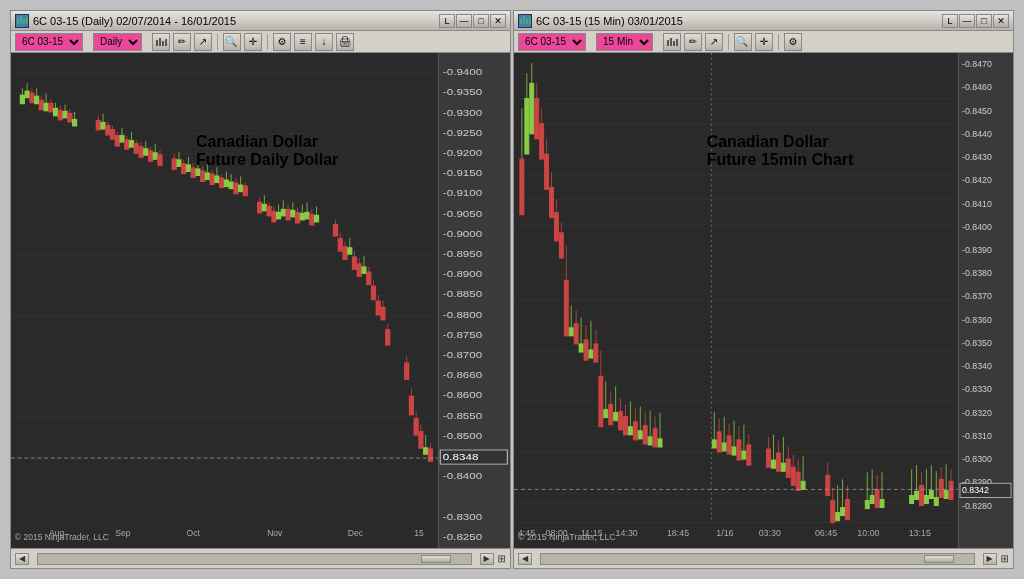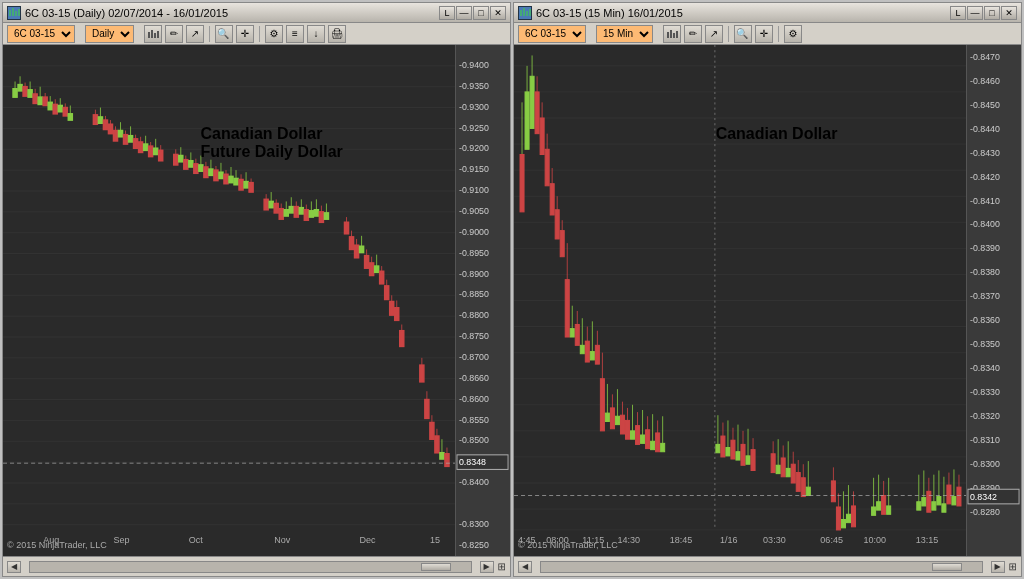--- a/index.html
+++ b/index.html
@@ -11,21 +11,21 @@
       font-size: 11px;
       overflow: hidden;
     }
 
     .main-container {
       display: flex;
       width: 1024px;
       height: 579px;
       background: #c0c0c0;
       gap: 2px;
-      padding: 2px;
+      padding: 10px;
       border-radius: 11px;
     }
 
     
     .chart-window {
       display: flex;
       flex-direction: column;
       background: #d4d0c8;
       border: 1px solid #888;
       flex: 1;
@@ -83,21 +83,21 @@
       align-items: center;
       background: #d4d0c8;
       border-bottom: 1px solid #888;
       height: 22px;
       padding: 0 4px;
       gap: 3px;
     }
 
     .toolbar-select {
       height: 18px;
-      background: #fdba74;
+      background: #ec4899;
       border: 1px solid #888;
       font-size: 10px;
       padding: 0 2px;
     }
 
     .toolbar-btn {
       width: 18px;
       height: 18px;
       background: linear-gradient(to bottom, #e0dcd4, #b8b4ac);
       border: 1px solid #888;
@@ -516,21 +516,21 @@
           <text x="355" y="478" font-size="9" fill="#aaaaaa">Dec</text>
           <text x="425" y="478" font-size="9" fill="#aaaaaa">15</text>
         </svg>
 
         <div class="chart-label" style="top:80px; left:50%; transform:translateX(-20%); font-size:16px; font-weight:bold; color:#000; background:rgba(255,255,255,0.0);">
           <span>Canadian Dollar</span><br>
           <span>Future Daily Dollar</span>
         </div>
       </div>
 
-      <div class="price-axis" style="position:relative; width:55px; background:#3a3a3a; overflow:hidden;">
+      <div class="price-axis" style="position:relative; width:72px; background:#3a3a3a; overflow:hidden;">
         <svg width="55" height="100%" viewBox="0 0 55 490" preserveAspectRatio="none" style="position:absolute;top:0;left:0;width:100%;height:100%;">
           <rect width="55" height="490" fill="#3a3a3a"></rect>
           <text x="3" y="22" font-size="9" fill="#cccccc">-0.9400</text>
           <text x="3" y="42" font-size="9" fill="#cccccc">-0.9350</text>
           <text x="3" y="62" font-size="9" fill="#cccccc">-0.9300</text>
           <text x="3" y="82" font-size="9" fill="#cccccc">-0.9250</text>
           <text x="3" y="102" font-size="9" fill="#cccccc">-0.9200</text>
           <text x="3" y="122" font-size="9" fill="#cccccc">-0.9150</text>
           <text x="3" y="142" font-size="9" fill="#cccccc">-0.9100</text>
           <text x="3" y="162" font-size="9" fill="#cccccc">-0.9050</text>
@@ -570,21 +570,21 @@
 
     <div class="title-bar">
       <div class="title-bar-icon">
         <svg width="12" height="12" viewBox="0 0 12 12">
             <rect x="1" y="3" width="2" height="6" fill="#4a7"></rect>
             <rect x="4" y="1" width="2" height="8" fill="#4a7"></rect>
             <rect x="7" y="4" width="2" height="5" fill="#4a7"></rect>
             <rect x="10" y="2" width="2" height="7" fill="#4a7"></rect>
           </svg>
       </div>
-      <span class="title-bar-text">6C 03-15 (15 Min)  16/01/2015</span>
+      <span class="title-bar-text">6C 03-15 (15 Min)  03/01/2015</span>
       <div class="title-bar-buttons">
         <div class="title-btn">L</div>
         <div class="title-btn">—</div>
         <div class="title-btn">□</div>
         <div class="title-btn">✕</div>
       </div>
     </div>
 
     <div class="toolbar">
       <select class="toolbar-select">
@@ -842,20 +842,21 @@
           <text x="155" y="478" font-size="9" fill="#aaaaaa">18:45</text>
           <text x="205" y="478" font-size="9" fill="#aaaaaa">1/16</text>
           <text x="248" y="478" font-size="9" fill="#aaaaaa">03:30</text>
           <text x="305" y="478" font-size="9" fill="#aaaaaa">06:45</text>
           <text x="348" y="478" font-size="9" fill="#aaaaaa">10:00</text>
           <text x="400" y="478" font-size="9" fill="#aaaaaa">13:15</text>
         </svg>
 
         <div class="chart-label" style="top:80px; left:50%; transform:translateX(-20%); font-size:16px; font-weight:bold; color:#000;">
           <span>Canadian Dollar</span><br>
+          <span>Future 15min Chart</span>
         </div>
       </div>
 
       <div class="price-axis" style="position:relative; width:55px; background:#3a3a3a; overflow:hidden;">
         <svg width="55" height="100%" viewBox="0 0 55 490" preserveAspectRatio="none" style="position:absolute;top:0;left:0;width:100%;height:100%;">
           <rect width="55" height="490" fill="#3a3a3a"></rect>
           <text x="3" y="14" font-size="9" fill="#cccccc">-0.8470</text>
           <text x="3" y="37" font-size="9" fill="#cccccc">-0.8460</text>
           <text x="3" y="60" font-size="9" fill="#cccccc">-0.8450</text>
           <text x="3" y="83" font-size="9" fill="#cccccc">-0.8440</text>

